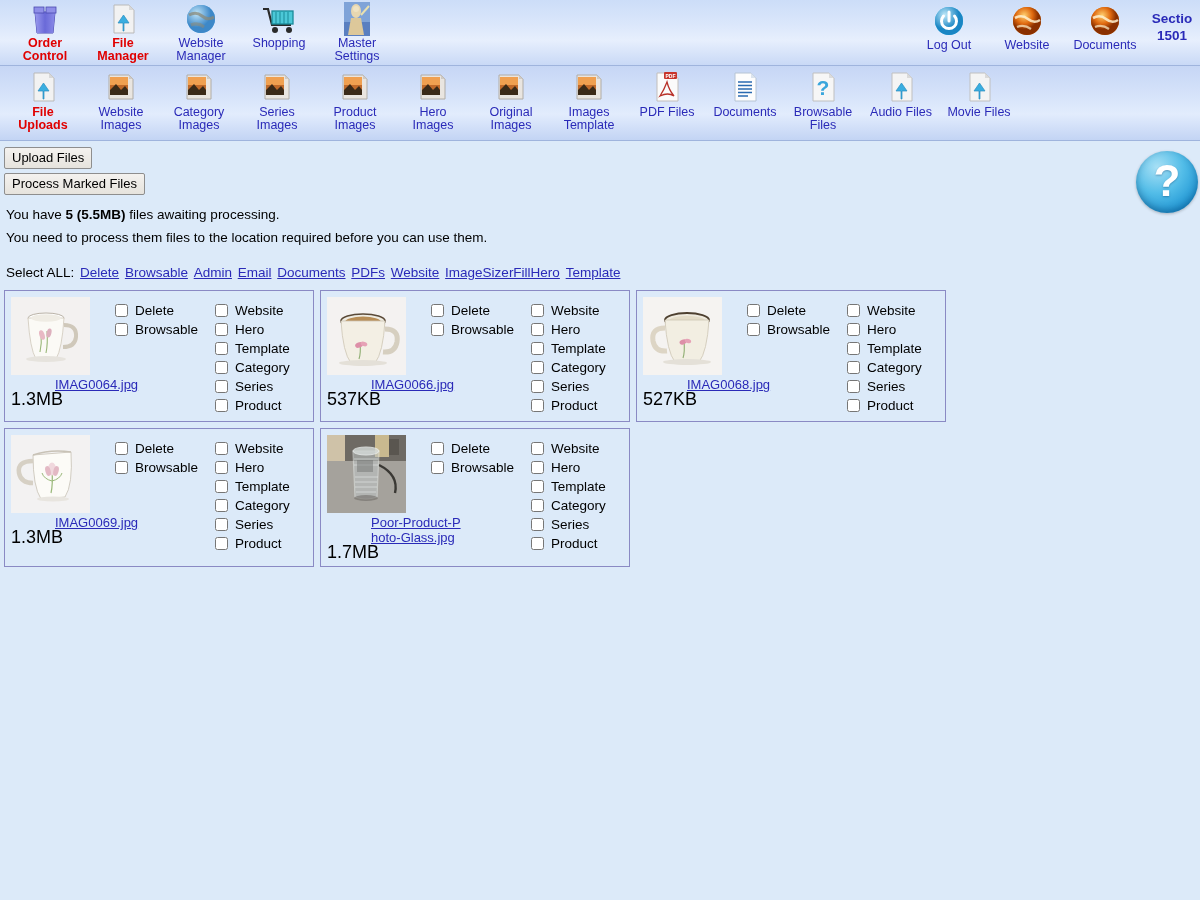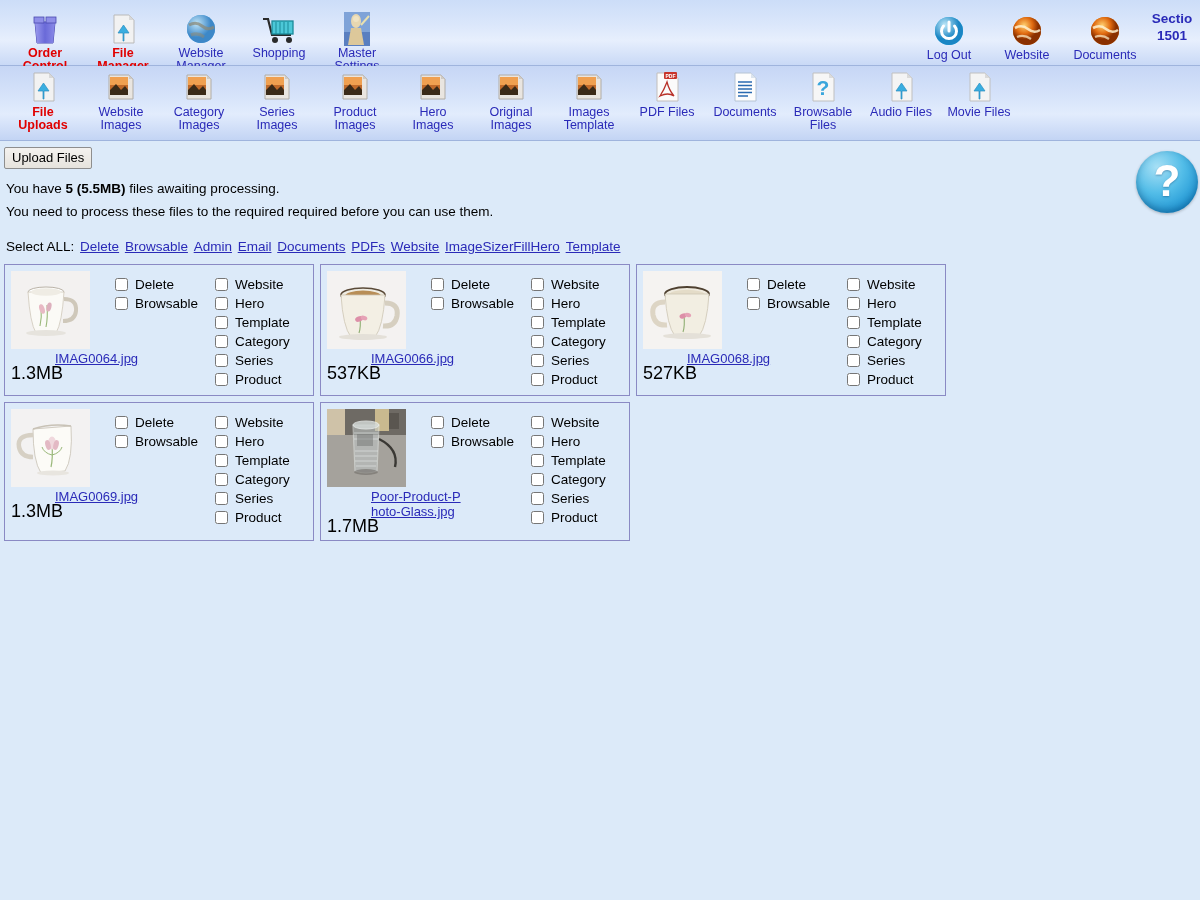--- a/index.html
+++ b/index.html
@@ -16,21 +16,21 @@
     position: relative;
     height: 66px;
     background: linear-gradient(to bottom, #ccddf8 0%, #dbe7fb 38%, #e7effd 62%, #c9d9f6 100%);
     border-bottom: 1px solid #9fb4dd;
     display: flex;
     align-items: flex-start;
     padding-left: 6px;
   }
   .topitem {
     width: 78px;
-    padding-top: 12px;
+    padding-top: 2px;
     text-align: center;
     cursor: pointer;
     flex: 0 0 auto;
   }
   .topitem .ic { height: 34px; display:flex; align-items:center; justify-content:center; }
   .topitem .lbl {
     font-size: 12.5px;
     line-height: 13px;
     color: #2a2ab8;
     margin-top: 1px;
@@ -568,26 +568,27 @@
   </div>
 </div>
 
 <div id="main">
 
   <div id="helpbtn">
     <span>?</span>
   </div>
 
   <div><button class="btn">Upload Files</button></div>
+  <div><button class="btn">Process Marked Files</button></div>
 
   <div class="infoline">
     <span>You have </span><b>5 (5.5MB)</b><span> files awaiting processing.</span>
   </div>
 
-  <div class="infoline">You need to process these files to the required required before you can use them.</div>
+  <div class="infoline">You need to process them files to the location required before you can use them.</div>
 
   <div id="selectall">
     <span>Select ALL:</span>
     <a>Delete</a>
     <a>Browsable</a>
     <a>Admin</a>
     <a>Email</a>
     <a>Documents</a>
     <a>PDFs</a>
     <a>Website</a>

